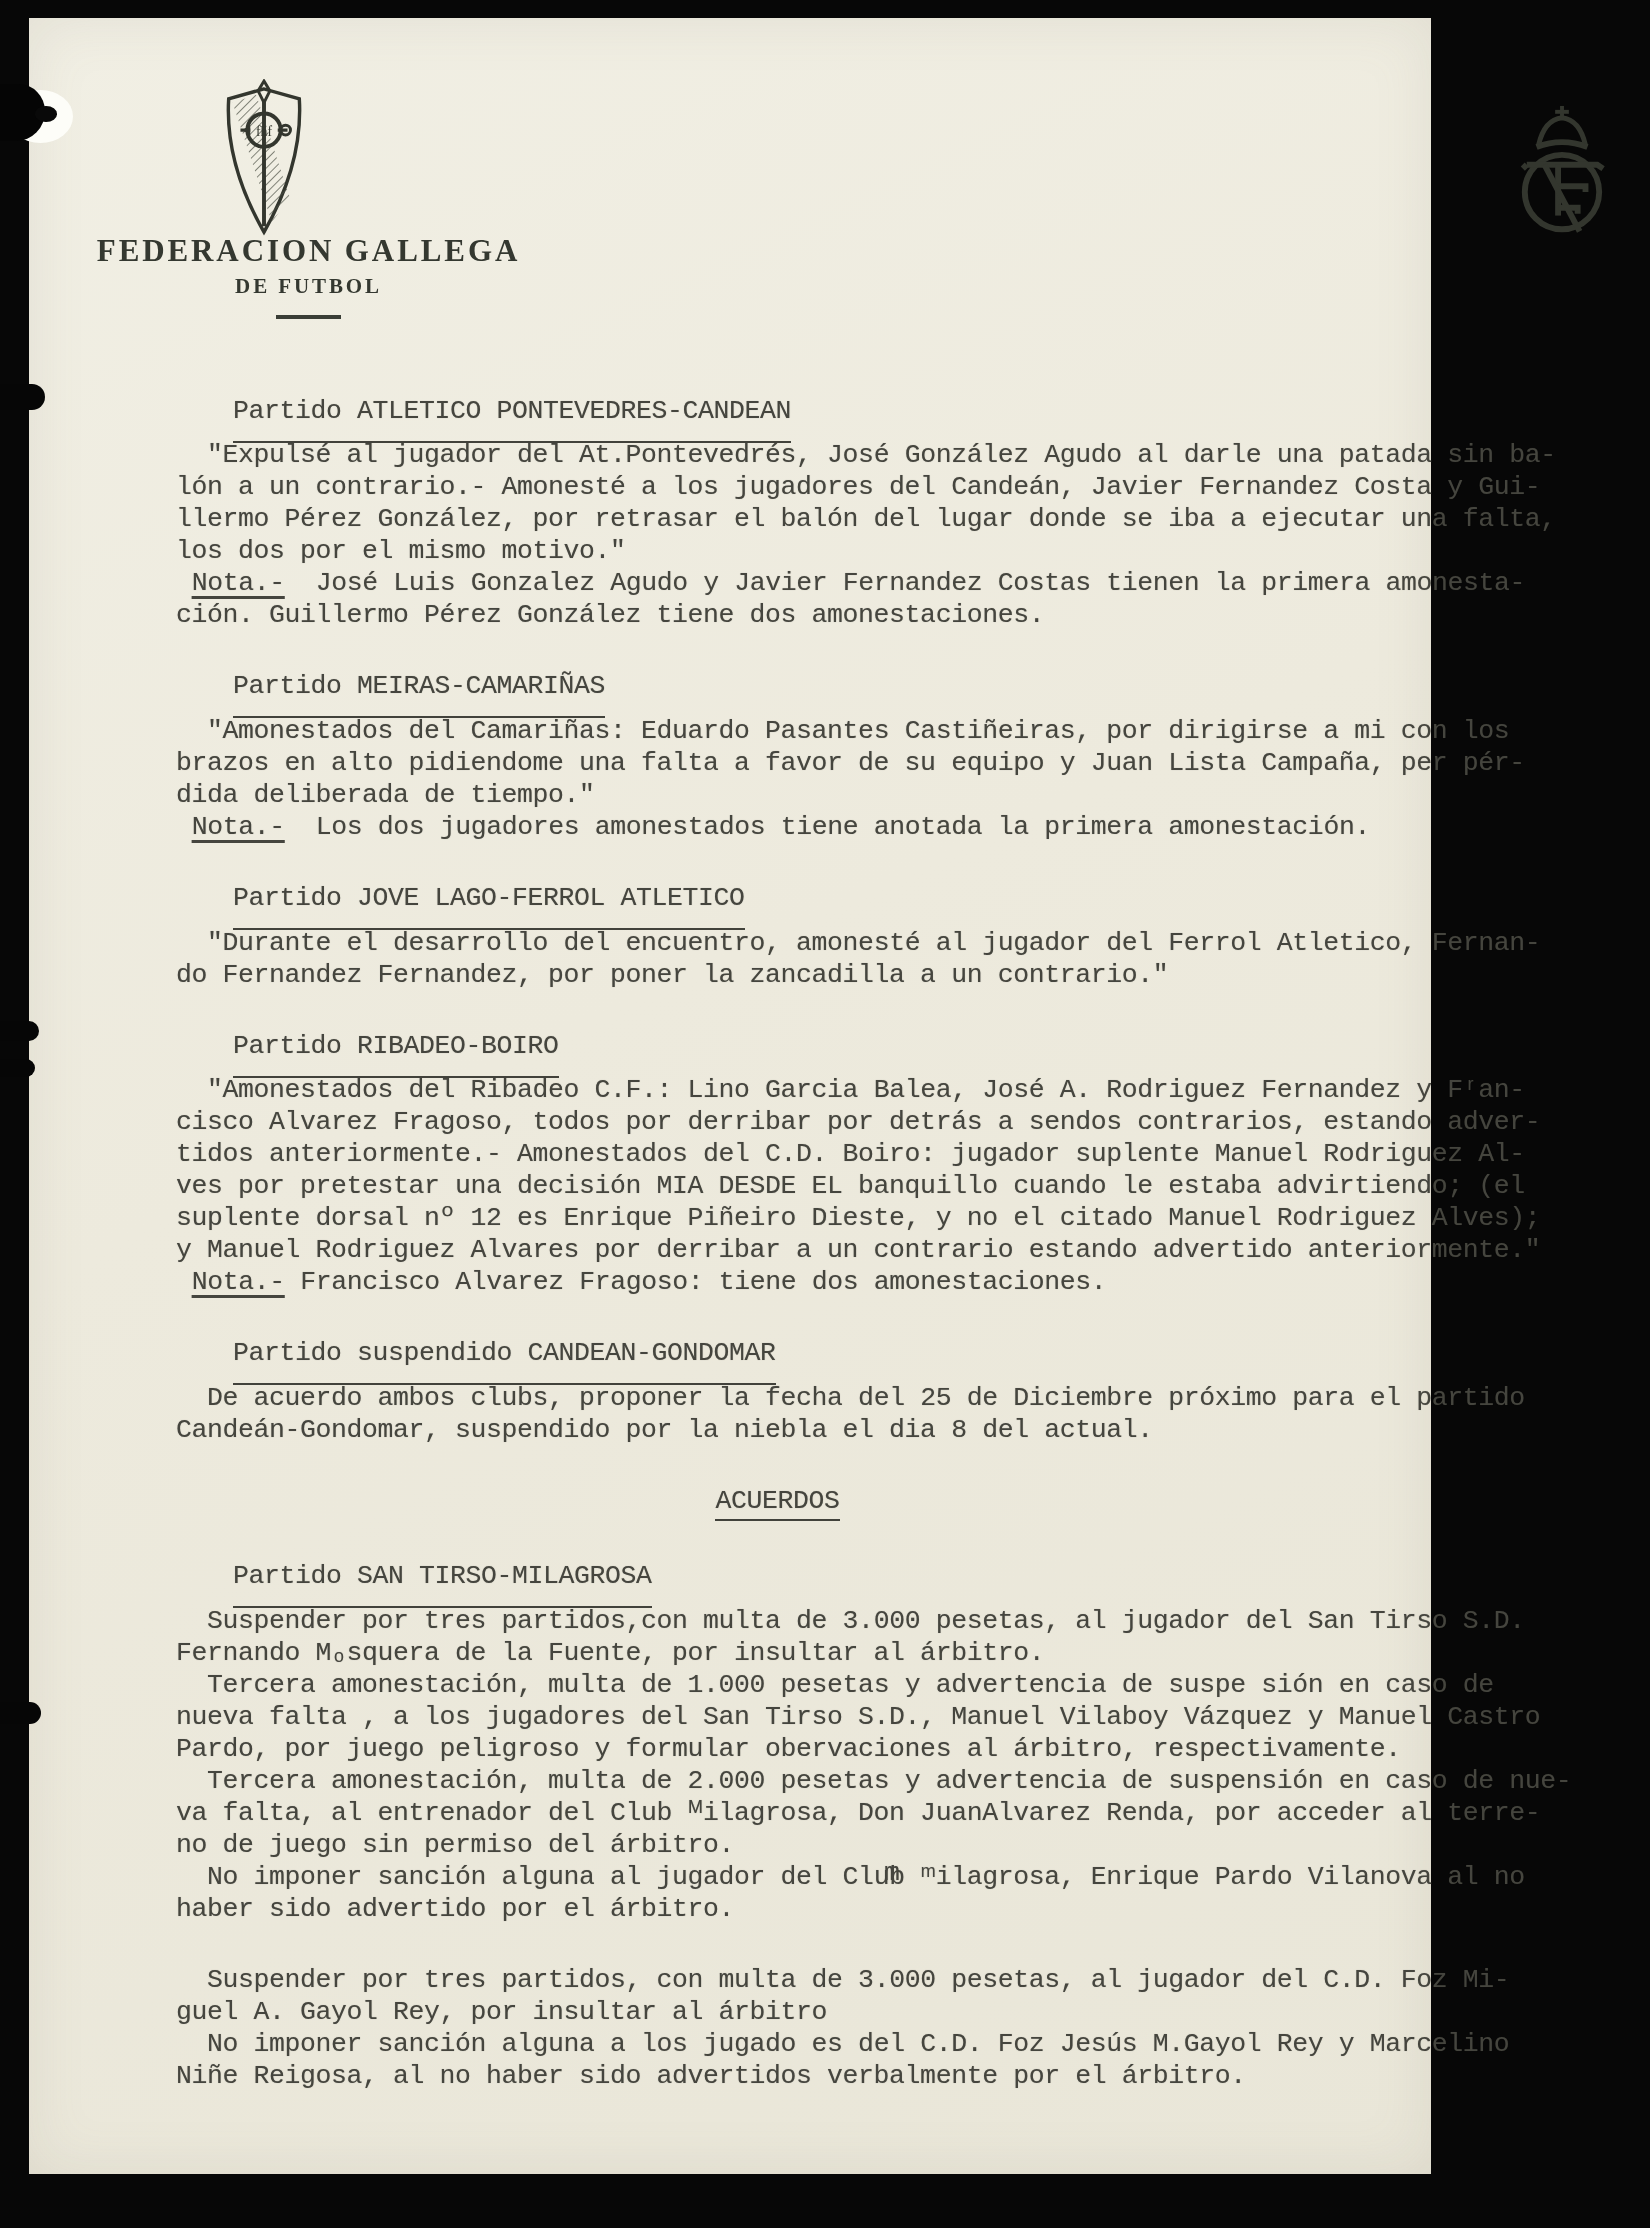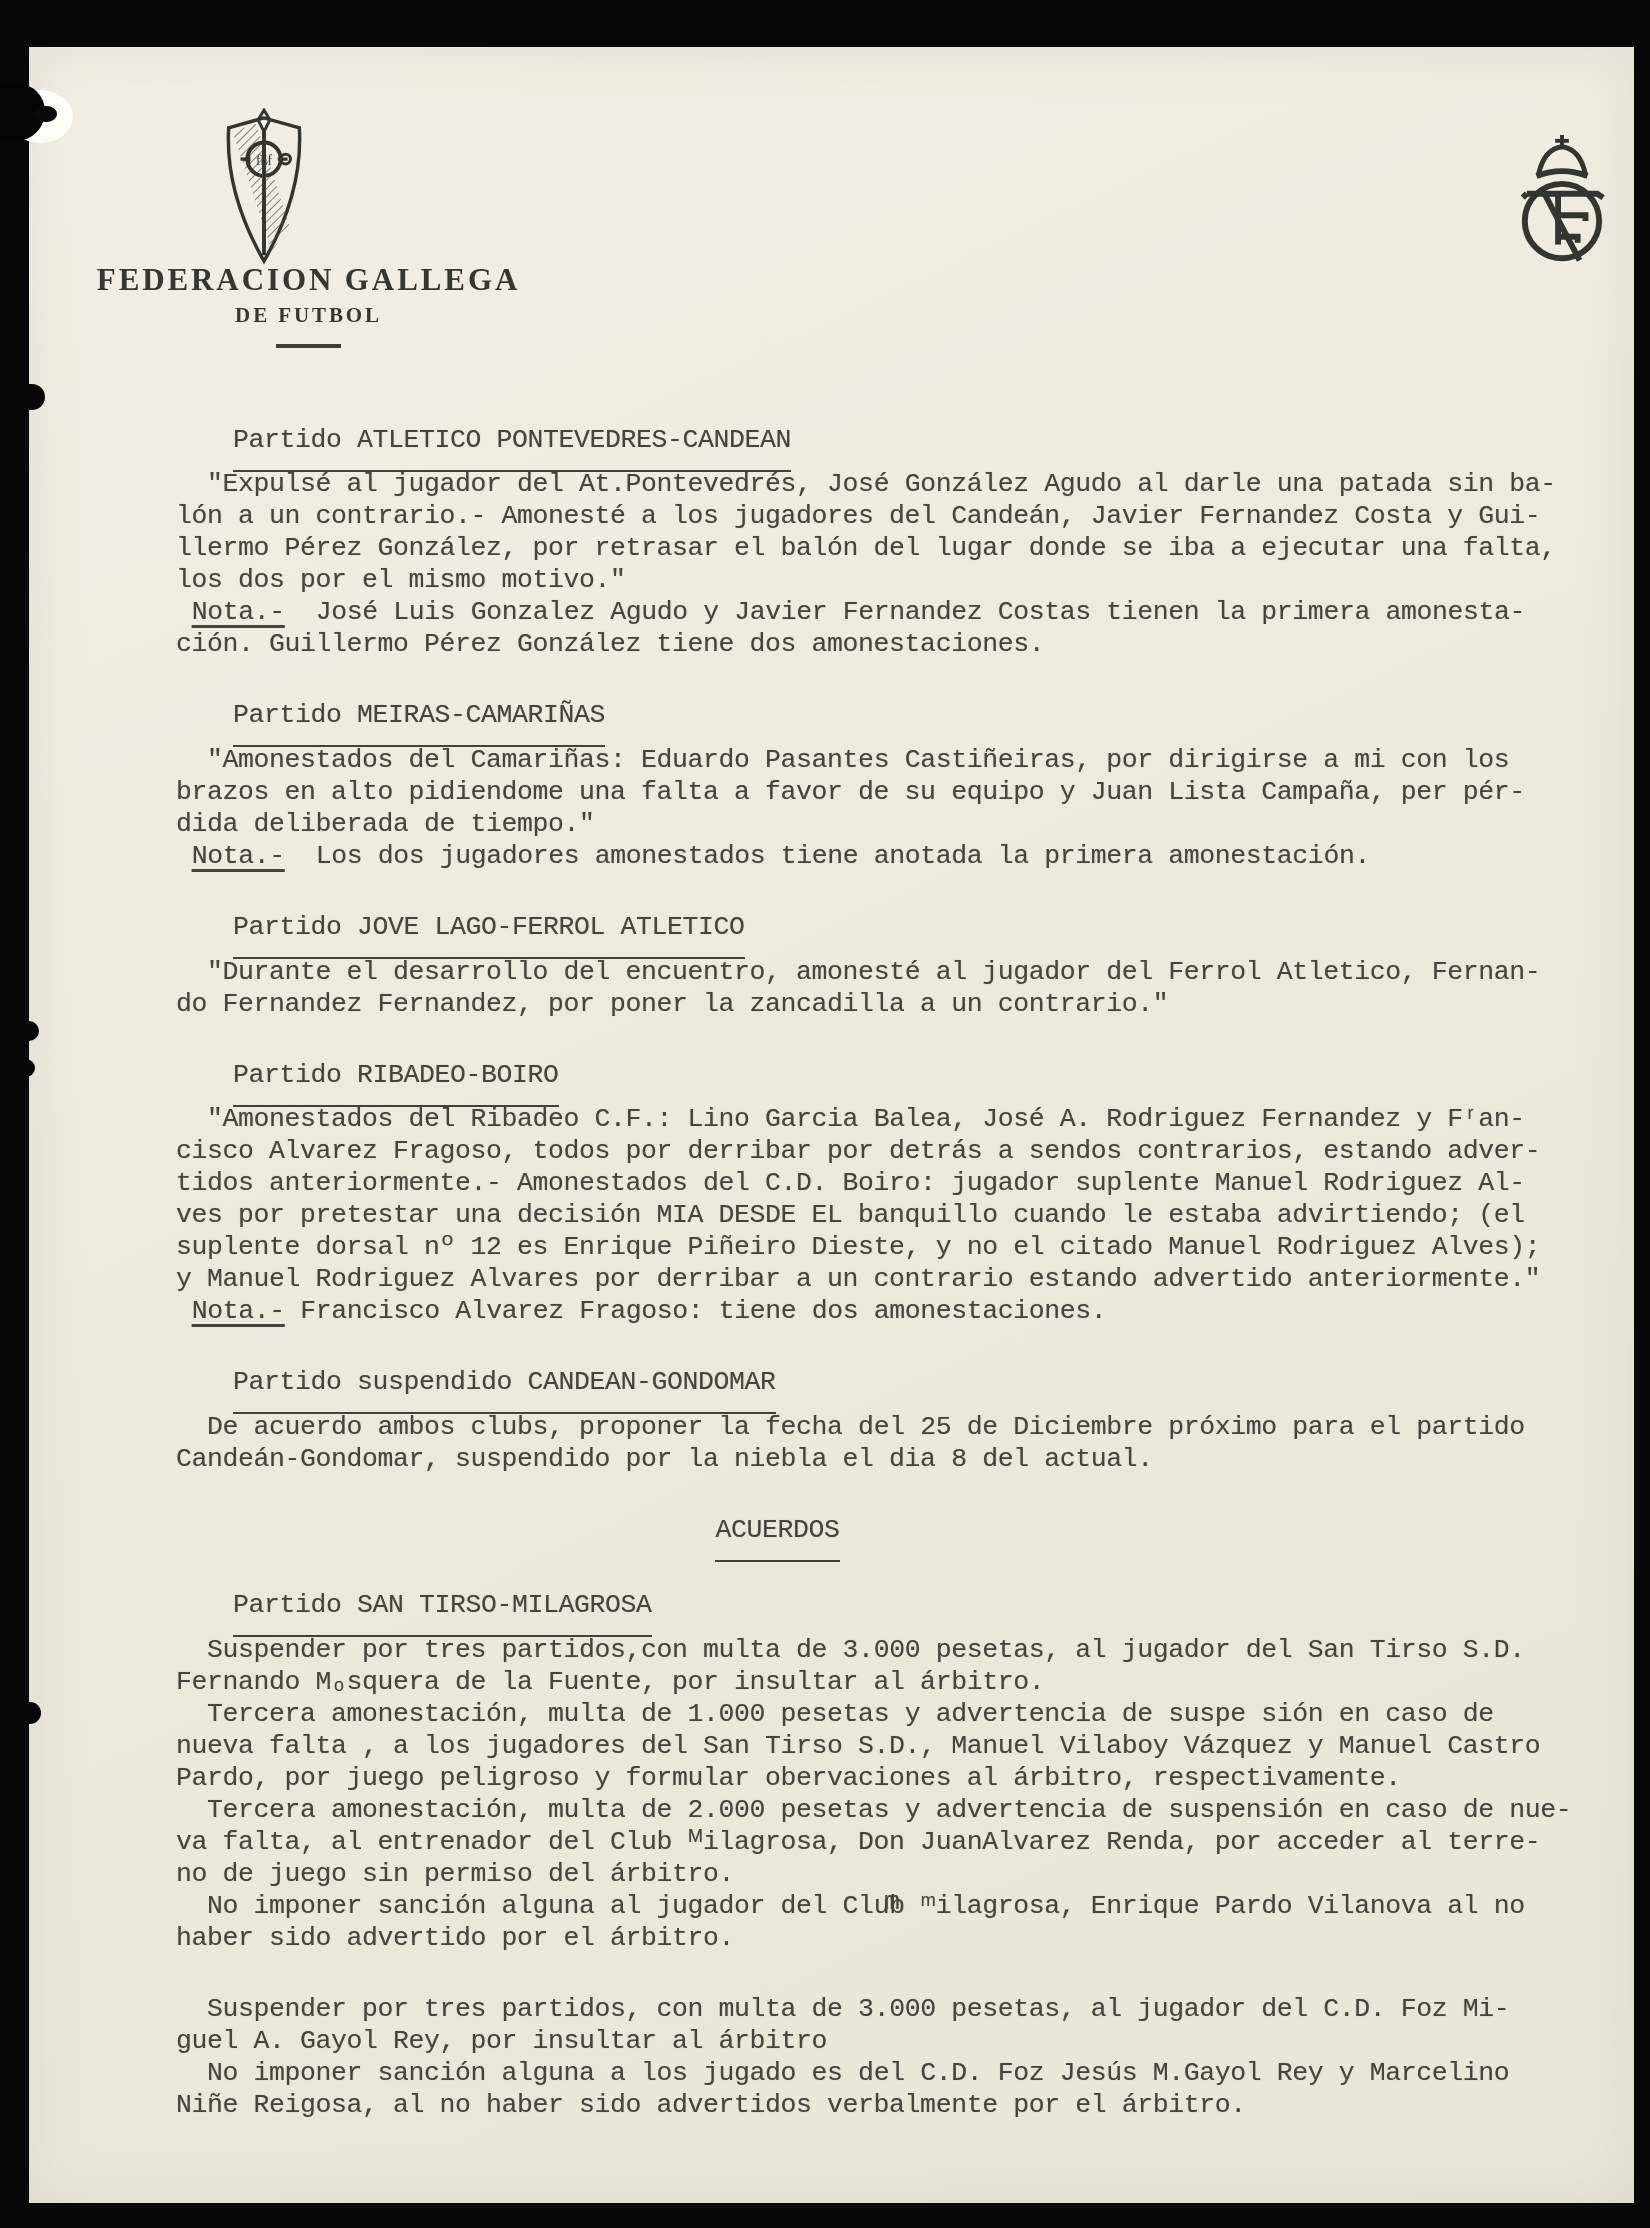--- a/index.html
+++ b/index.html
@@ -4,24 +4,23 @@
 <style>
   html,body{margin:0;padding:0;}
   body{
     width:1651px;height:2229px;
     background:#070707;
     position:relative;
     overflow:hidden;
     font-family:"Liberation Mono","DejaVu Sans Mono",monospace;
   }
   .page{
-    position:absolute;left:29px;top:17.6px;width:1605px;height:2156px;
+    position:absolute;left:29px;top:17.6px;width:1402px;height:2156px;
     background:linear-gradient(155deg,#f1efe4 0%,#edeadd 45%,#e9e6d8 100%);
     box-shadow:inset 0 0 59px rgba(120,115,95,.12);
-    margin-top:29px;
   }
   
   .letterhead{
     position:absolute;left:59px;top:215px;width:441px;
     text-align:center;color:#343830;
     font-family:"Liberation Serif","DejaVu Serif",serif;
   }
   .letterhead .l1{font-size:31px;font-weight:bold;letter-spacing:2.9px;}
   .letterhead .l2{font-size:21px;font-weight:bold;letter-spacing:2.9px;margin-top:5.9px;}
   .letterhead .rule{width:65px;height:3.9px;background:#3a3e36;margin:15.7px auto 0;}
@@ -40,21 +39,21 @@
   .sec-title .tline{
     border-bottom:2.9px solid #42423b;padding-bottom:15px;
   }
   .nota-label{
     margin-left:15.7px;
     text-decoration:underline;
     text-decoration-thickness:2.5px;
     text-underline-offset:5.9px;
   }
   .acuerdos{margin:23.5px 0 43px 0;text-align:center;padding-right:255px;}
-  .acuerdos .tline{border-bottom:2.9px solid #42423b;padding-bottom:15px;}
+  .acuerdos .tline{border-bottom:2.9px solid #42423b;padding-bottom:3px;}
   .stray{position:absolute;left:855px;top:1839px;}
   
   .tear1{position:absolute;left:7.8px;top:90px;width:65px;height:53px;background:#fdfdf8;border-radius:50%;}
   .blob1{position:absolute;left:-5.9px;top:84px;width:51px;height:57px;background:#050505;border-radius:0 60% 65% 0/0 55% 60% 0;}
   .blob1b{position:absolute;left:35px;top:106px;width:21.6px;height:15.7px;background:#090909;border-radius:50%;}
   .blob2{position:absolute;left:0px;top:384px;width:45px;height:25.5px;background:#060606;border-radius:0 13.7px 13.7px 0;}
   .blob3{position:absolute;left:0px;top:1021px;width:39px;height:19.6px;background:#060606;border-radius:0 11.8px 11.8px 0;}
   .blob3b{position:absolute;left:0px;top:1059px;width:35px;height:17.6px;background:#060606;border-radius:0 11.8px 11.8px 0;}
   .blob4{position:absolute;left:0px;top:1702px;width:41px;height:21.6px;background:#060606;border-radius:0 11.8px 11.8px 0;}
   svg .ink{stroke:#33362e;fill:none;}

